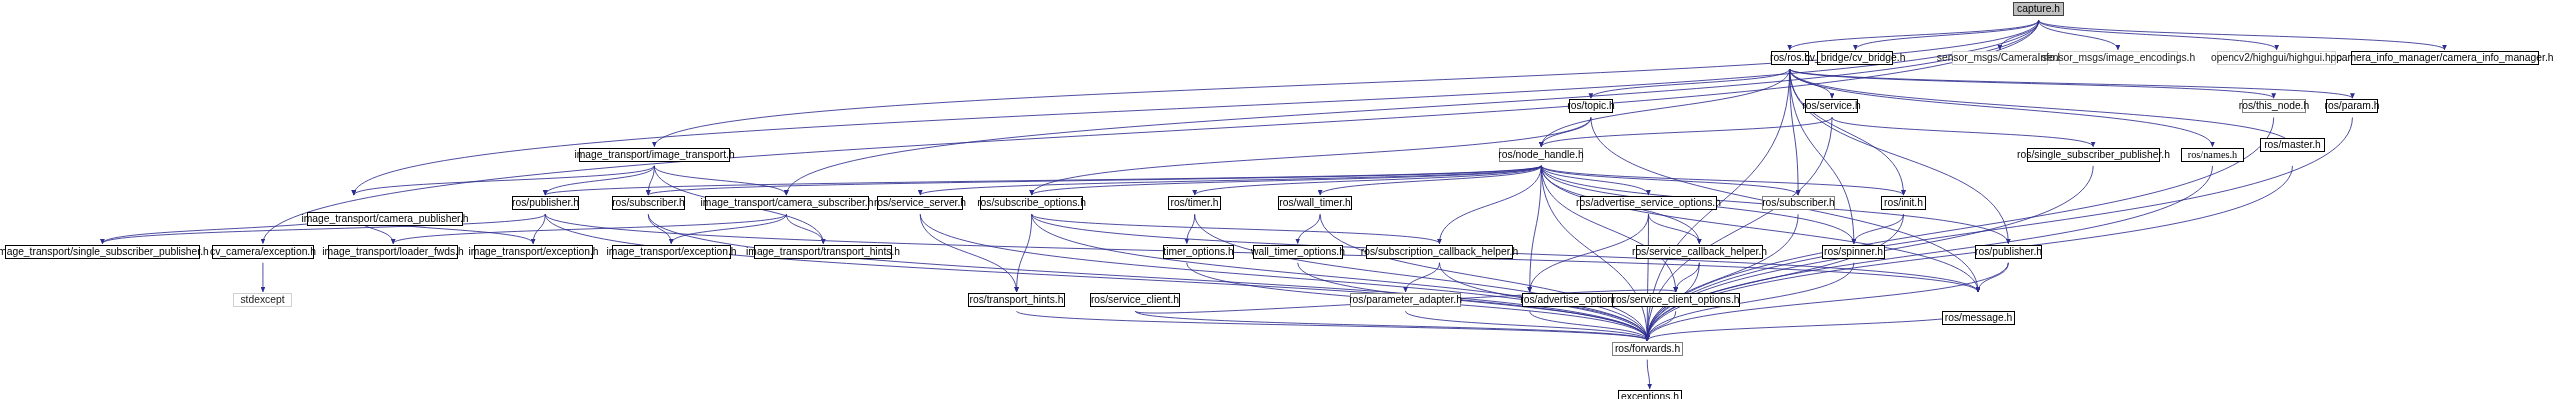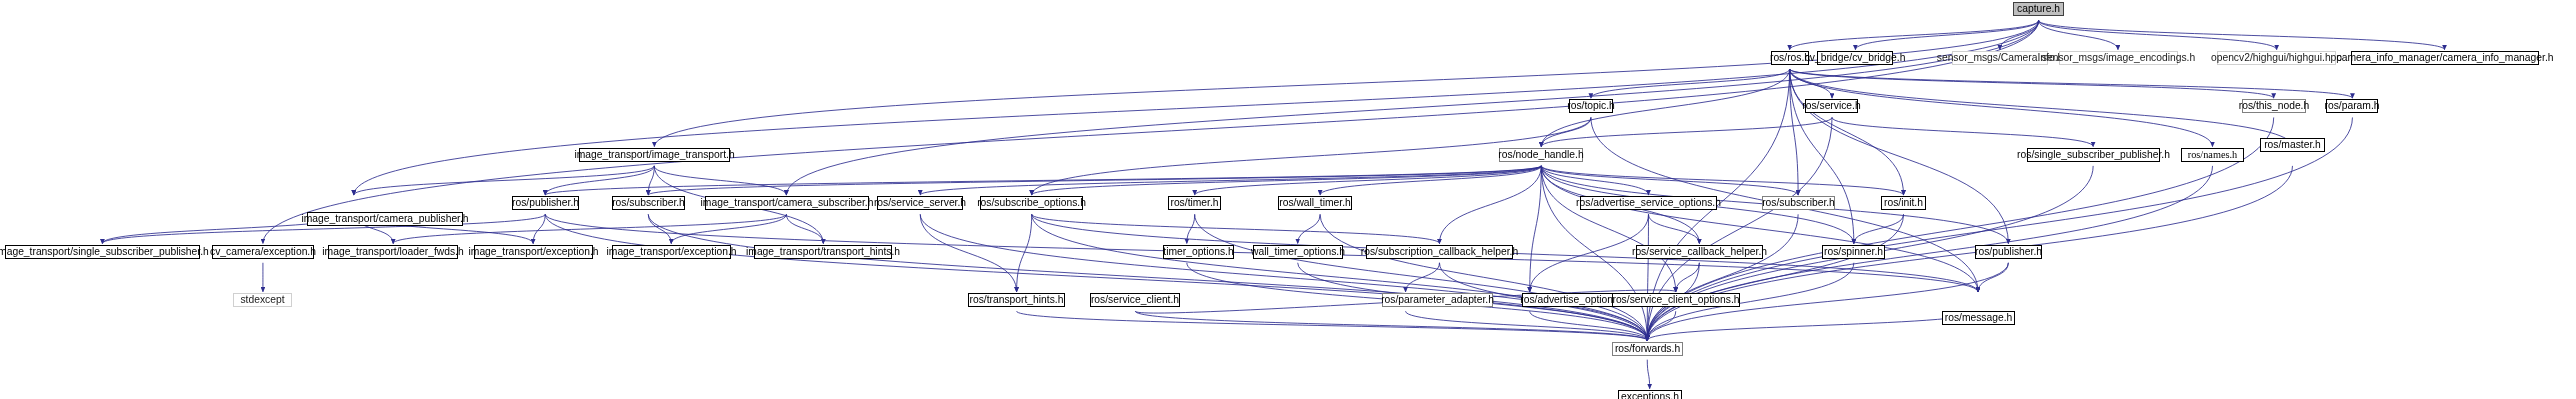--- a/index.html
+++ b/index.html
@@ -173,21 +173,21 @@
       <div class="node" style="left: 612px; top: 245px; width: 119px;">image_transport/exception.h</div>
       <div class="node" style="left: 754px; top: 245px; width: 138px;">image_transport/transport_hints.h</div>
       <div class="node" style="left: 1151px; top: 245px; width: 71px; margin-left: 12px;">timer_options.h</div>
       <div class="node" style="left: 1253px; top: 245px; width: 90px; text-align: center;">wall_timer_options.h</div>
       <div class="node" style="left: 1366px; top: 245px; width: 147px;">ros/subscription_callback_helper.h</div>
       <div class="node" style="left: 1636px; top: 245px; width: 127px;">ros/service_callback_helper.h</div>
       <div class="node" style="left: 1822px; top: 245px; width: 63px;">ros/spinner.h</div>
       <div class="node" style="left: 1975px; top: 245px; width: 67px;">ros/publisher.h</div>
       <div class="node" style="left: 968px; top: 293px; width: 97px;">ros/transport_hints.h</div>
       <div class="node" style="left: 1090px; top: 293px; width: 90px;">ros/service_client.h</div>
-      <div class="node dim" style="left: 1350px; top: 293px; width: 111px; margin-left: 32px;">ros/parameter_adapter.h</div>
+      <div class="node dim" style="left: 1350px; top: 293px; width: 111px;">ros/parameter_adapter.h</div>
       <div class="node" style="left: 1478px; top: 293px; width: 103px; margin-left: 44px;">ros/advertise_options.h</div>
       <div class="node" style="left: 1612px; top: 293px; width: 128px;">ros/service_client_options.h</div>
       <div class="node" style="left: 1942px; top: 293px; width: 73px; margin-top: 18px;">ros/message.h</div>
       <div class="node ext" style="left: 233px; top: 293px; width: 59px;">stdexcept</div>
       <div class="node dim" style="left: 1612px; top: 342px; width: 71px;">ros/forwards.h</div>
       <div class="node" style="left: 1618px; top: 390px; width: 64px;">exceptions.h</div>
     </div>
 </div>
 
 

